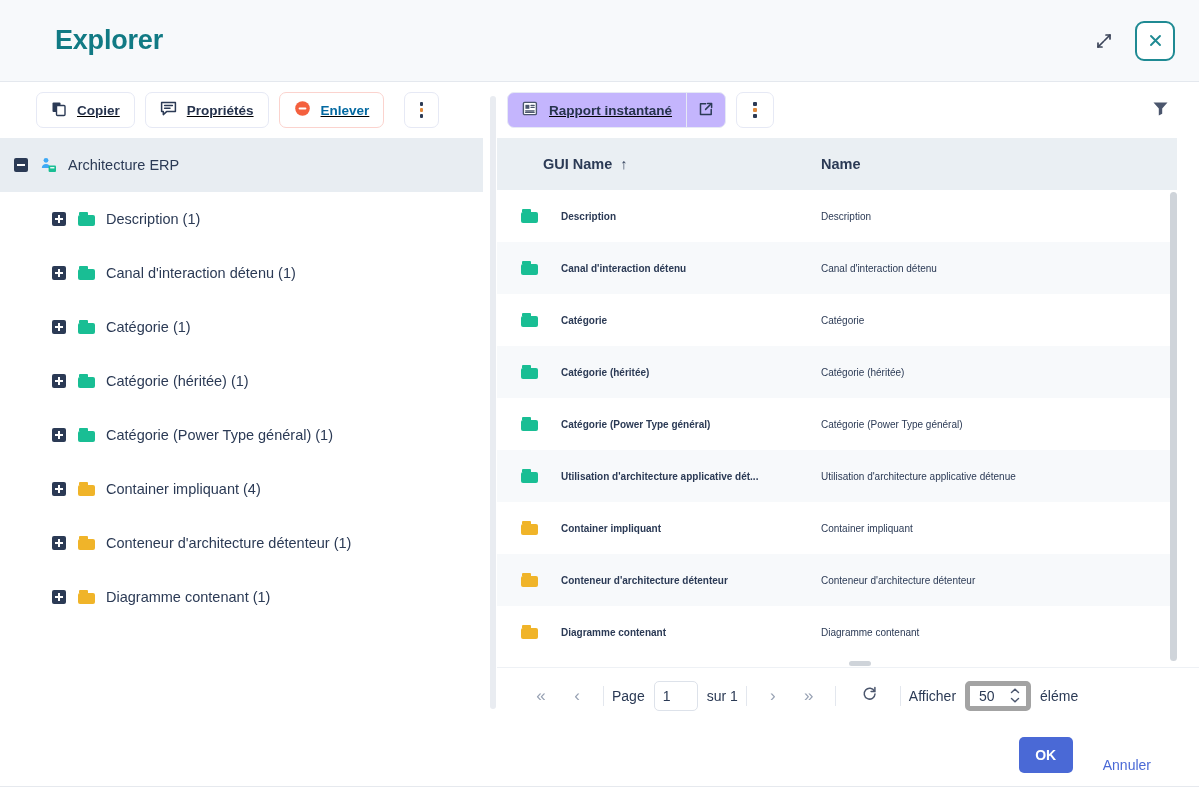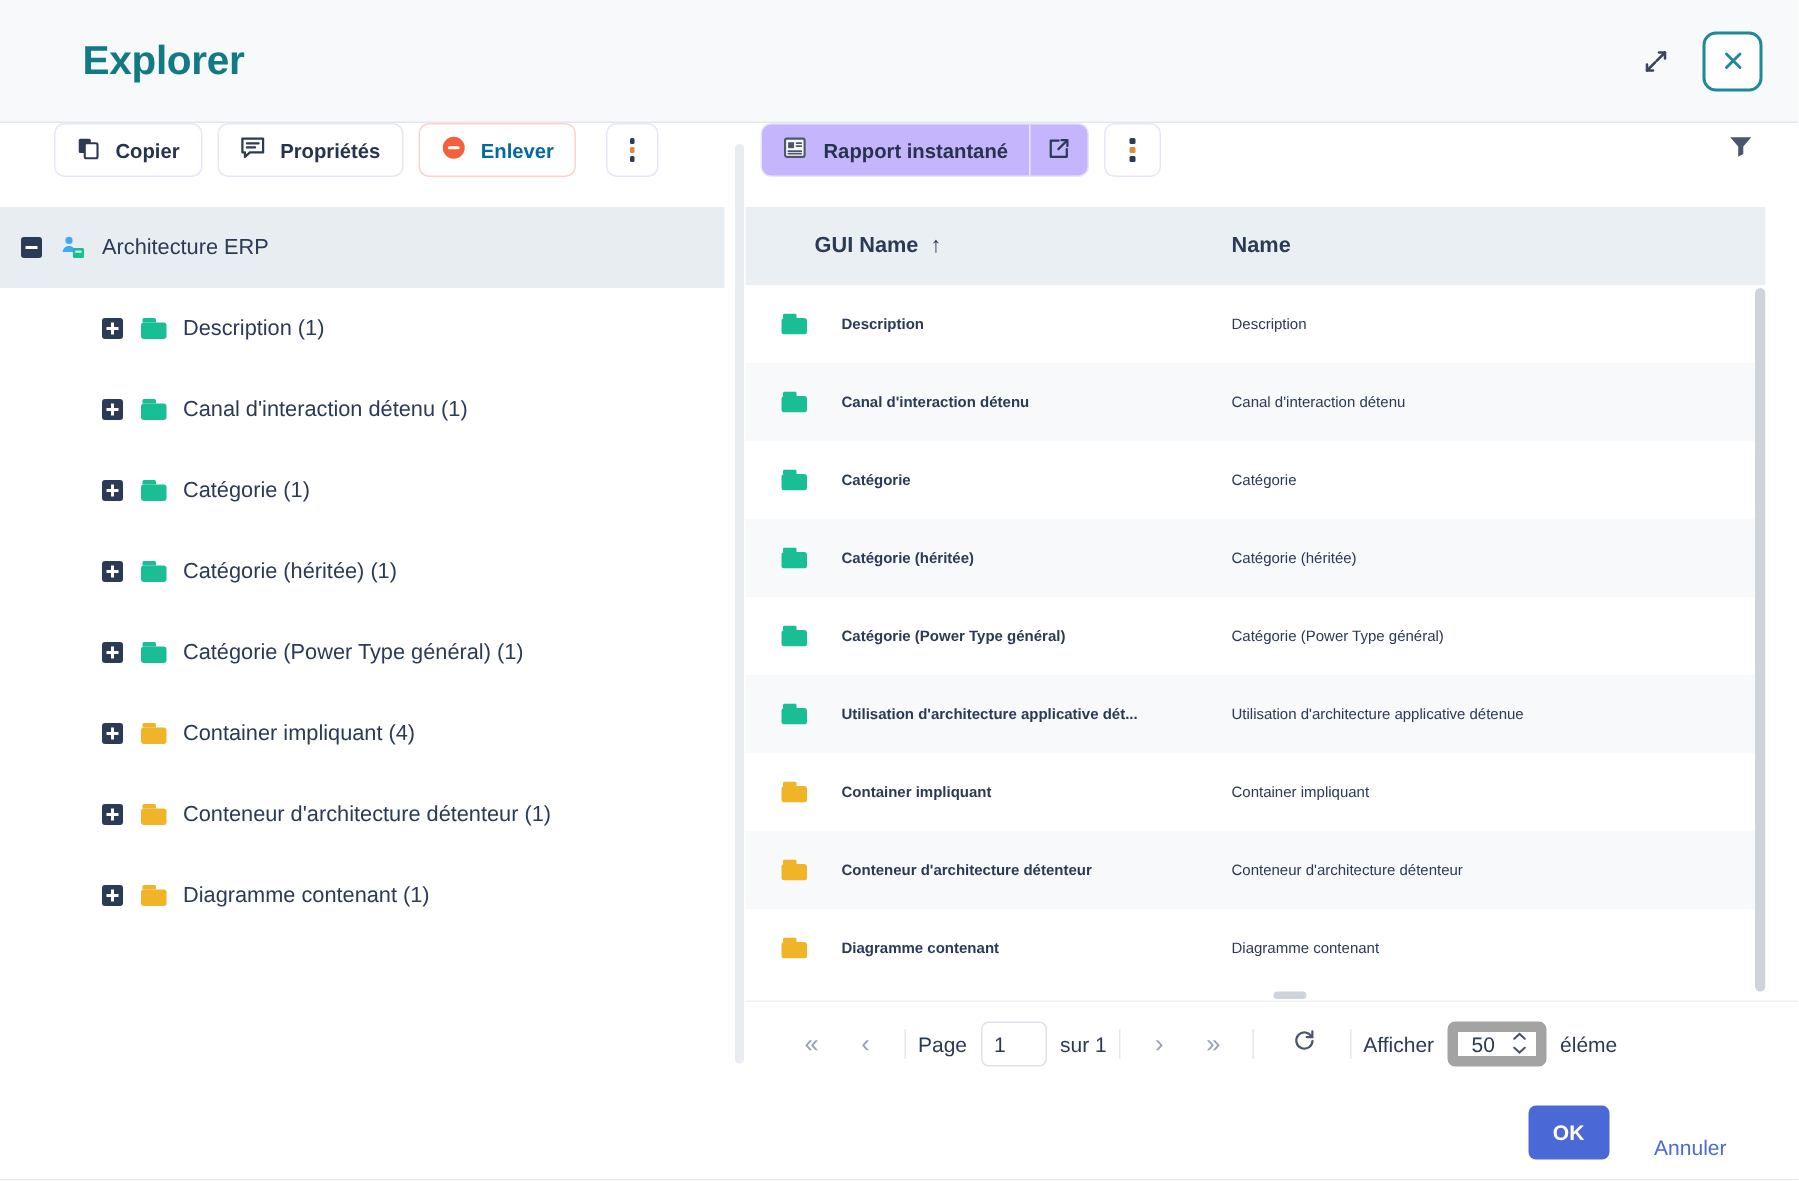--- a/index.html
+++ b/index.html
@@ -64,22 +64,23 @@
   .splitter-bar { width: 6px; background: #e9ecf1; border-radius: 3px; height: 100%; }
   .right-panel {
     flex: 1 1 auto; display: flex; flex-direction: column;
     min-width: 0; min-height: 0;
     background: #ffffff;
   }
 
   
   .toolbar {
     height: 56px; flex: 0 0 auto;
-    display: flex; gap: 10px;
+    display: flex; align-items: center; gap: 10px;
     padding: 0 10px 0 36px;
+    text-decoration: underline;
   }
   .toolbar.right-tb { padding-left: 10px; padding-right: 22px; }
   .tb-btn {
     height: 36px;
     display: inline-flex; align-items: center; gap: 10px;
     padding: 0 14px;
     background: #ffffff;
     border: 1px solid #e6e9f5;
     border-radius: 7px;
     font-size: 13.5px; font-weight: bold; color: #26334d;
@@ -107,21 +108,21 @@
   
   .tree {
     flex: 1 1 auto; overflow: hidden; min-height: 0;
     padding-right: 6px;
   }
   .tree-row {
     display: flex; align-items: center;
     height: 54px; padding-left: 14px;
     cursor: pointer;
   }
-  .tree-row.depth1 { padding-left: 68px; }
+  .tree-row.depth1 { padding-left: 52px; }
   .tree-row.selected { background: #e8edf2; }
   .twisty {
     width: 14px; height: 14px; border-radius: 2px;
     background: #2b3a55; position: relative; flex: 0 0 14px;
     margin-right: 12px;
   }
   .twisty::before {
     content: ""; position: absolute; left: 3px; top: 6px;
     width: 8px; height: 2px; background: #ffffff;
   }
@@ -212,21 +213,21 @@
     background: #ffffff; font-size: 14px; color: #2b3a55;
     padding: 0 8px; font-family: "Liberation Sans", sans-serif;
   }
   .pg-refresh {
     width: 44px; height: 34px; margin-left: 4px;
     display: flex; align-items: center; justify-content: center;
     background: #ffffff; border: none; border-radius: 6px; cursor: pointer;
   }
   .pg-select {
     width: 66px; height: 30px; margin: 0 9px;
-    border: 7px solid #a3a3a3; border-radius: 5px;
+    border: 5px solid #a3a3a3; border-radius: 5px;
     background: #ffffff; display: flex; align-items: center;
     padding: 0 6px 0 9px; cursor: pointer;
   }
   .pg-select .val { font-size: 14px; color: #2b3a55; flex: 1 1 auto; }
   .stepper { display: flex; flex-direction: column; gap: 3px; align-items: center; }
 
   
   .footer {
     height: 63px; flex: 0 0 63px;
     display: flex; align-items: center; justify-content: flex-end;

